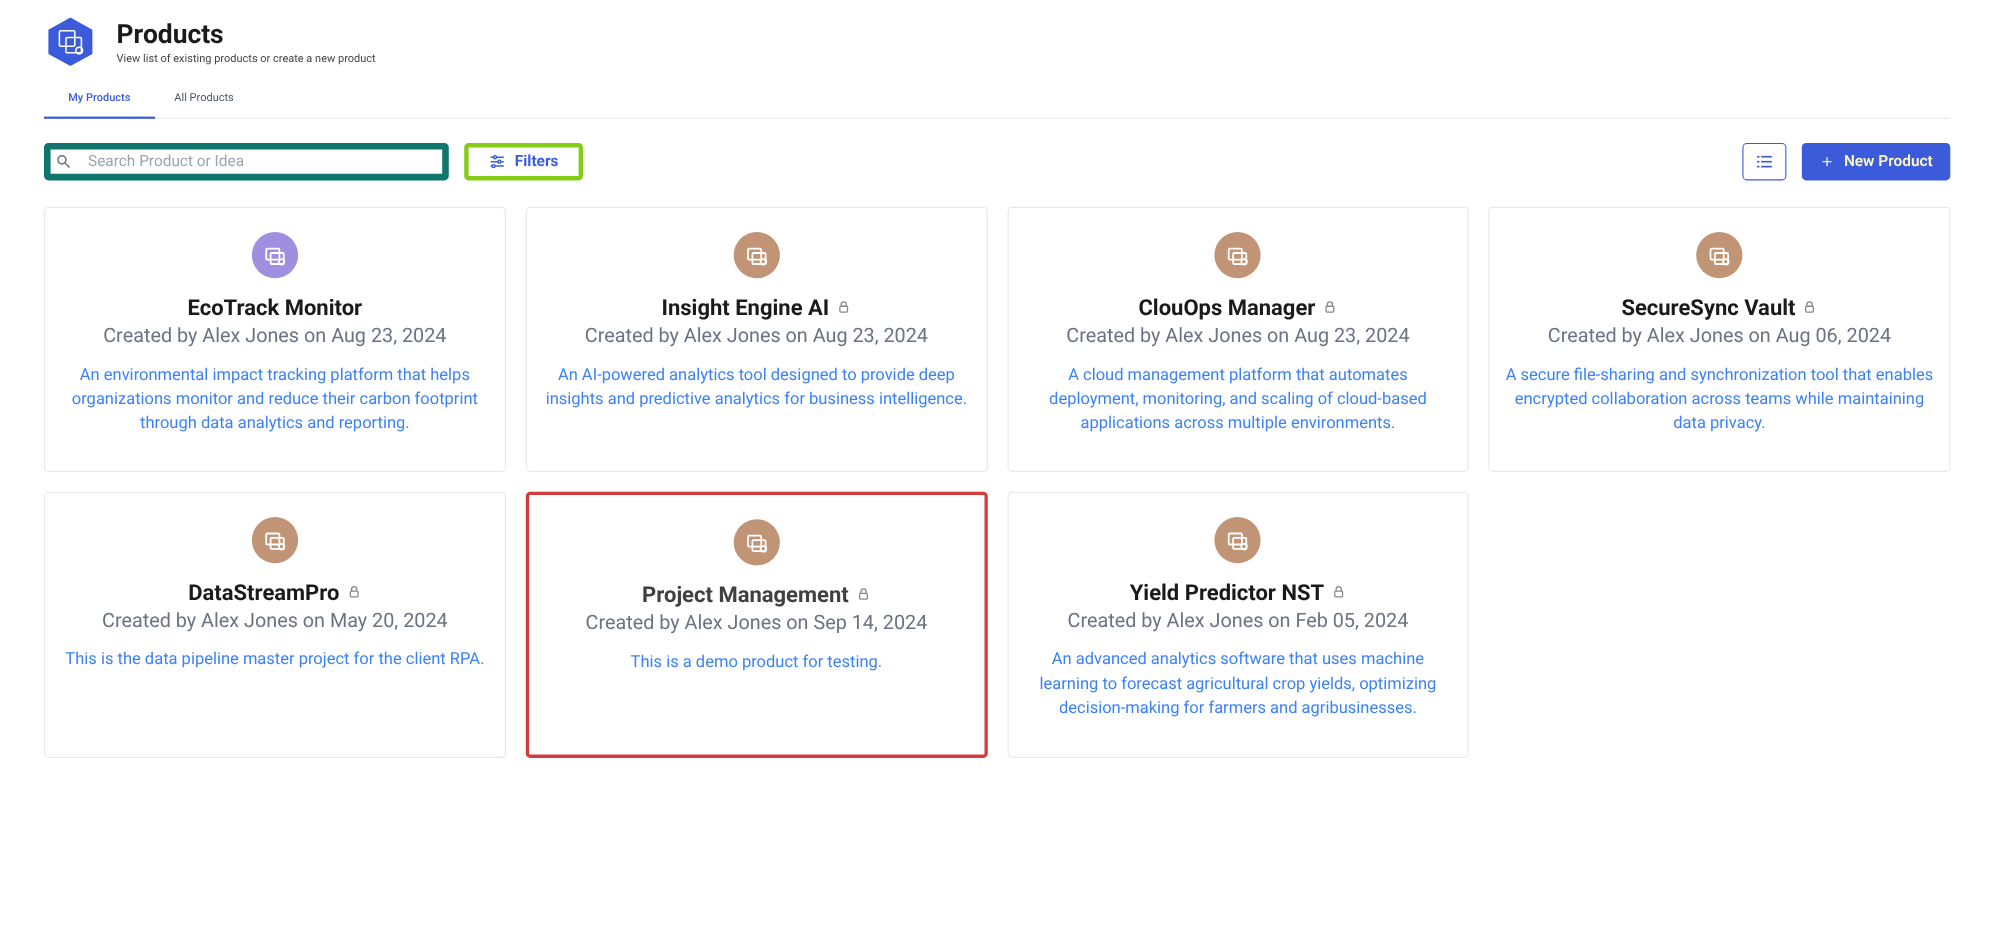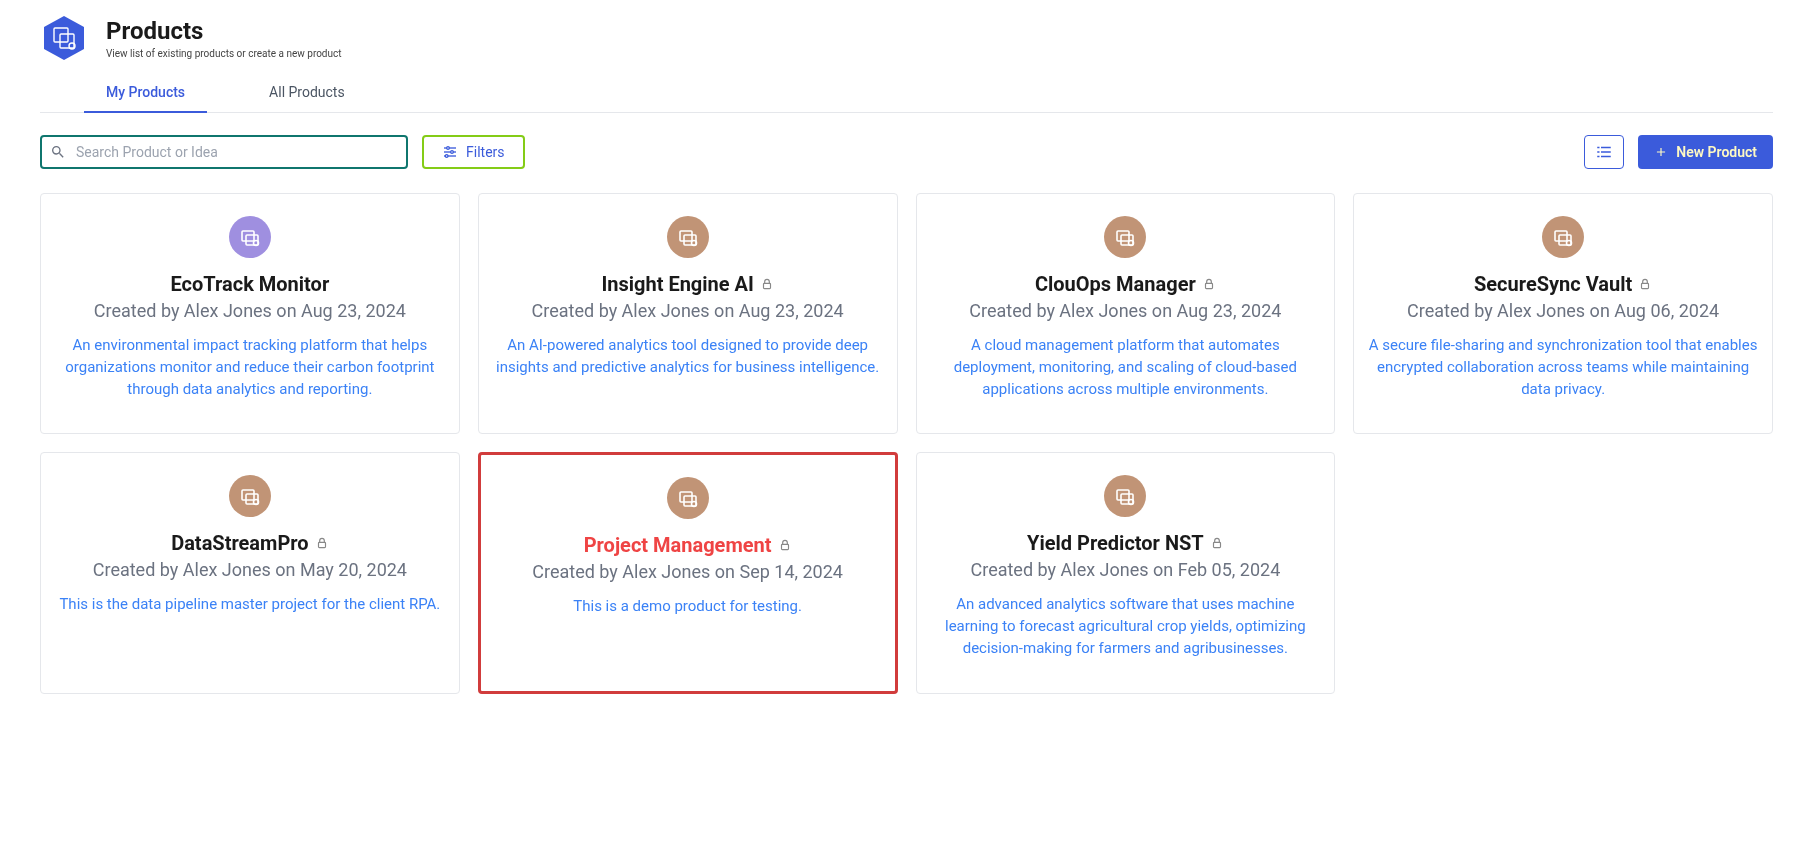--- a/index.html
+++ b/index.html
@@ -44,25 +44,24 @@
 }
 .tabs {
   display: flex;
   gap: 36px;
   border-bottom: 1px solid #e5e7eb;
   padding-left: 20px;
   margin-bottom: 22px;
 }
 .tab {
   padding: 10px 2px 12px;
-  font-size: 14px;
+  font-size: 10px;
   color: #4b5563;
   cursor: pointer;
   position: relative;
-  margin-left: 44px;
 }
 .tab.active {
   color: #3b5bdb;
   font-weight: 500;
 }
 .tab.active::after {
   content: "";
   position: absolute;
   left: -20px;
   right: -20px;
@@ -85,38 +84,38 @@
   left: 10px;
   top: 50%;
   transform: translateY(-50%);
   width: 16px;
   height: 16px;
   fill: #6b7280;
 }
 .search-input {
   width: 100%;
   height: 34px;
-  border: 2px solid #0f766e;
+  border: 6px solid #0f766e;
   border-radius: 4px;
   padding: 0 12px 0 34px;
   font-size: 14px;
   outline: none;
 }
 .search-input::placeholder {
   color: #9ca3af;
 }
 .filters-btn {
   height: 34px;
   padding: 0 18px;
-  border: 2px solid #84cc16;
+  border: 4px solid #84cc16;
   background: #fff;
   color: #3b5bdb;
   border-radius: 4px;
   font-size: 14px;
-  font-weight: 400;
+  font-weight: 700;
   display: flex;
   align-items: center;
   gap: 8px;
   cursor: pointer;
 }
 .spacer {
   flex: 1;
 }
 .list-view-btn {
   height: 34px;
@@ -155,21 +154,21 @@
   padding: 20px 14px 33px;
   min-height: 238px;
   text-align: center;
   cursor: pointer;
   background: #fff;
 }
 .card.highlighted {
   border: 3px solid #d13c3c;
 }
 .card.highlighted .card-title {
-  color: #ef4444;
+  color: #404040;
 }
 .card-icon {
   width: 42px;
   height: 42px;
   border-radius: 50%;
   margin: 2px auto 14px;
   display: flex;
   align-items: center;
   justify-content: center;
 }

